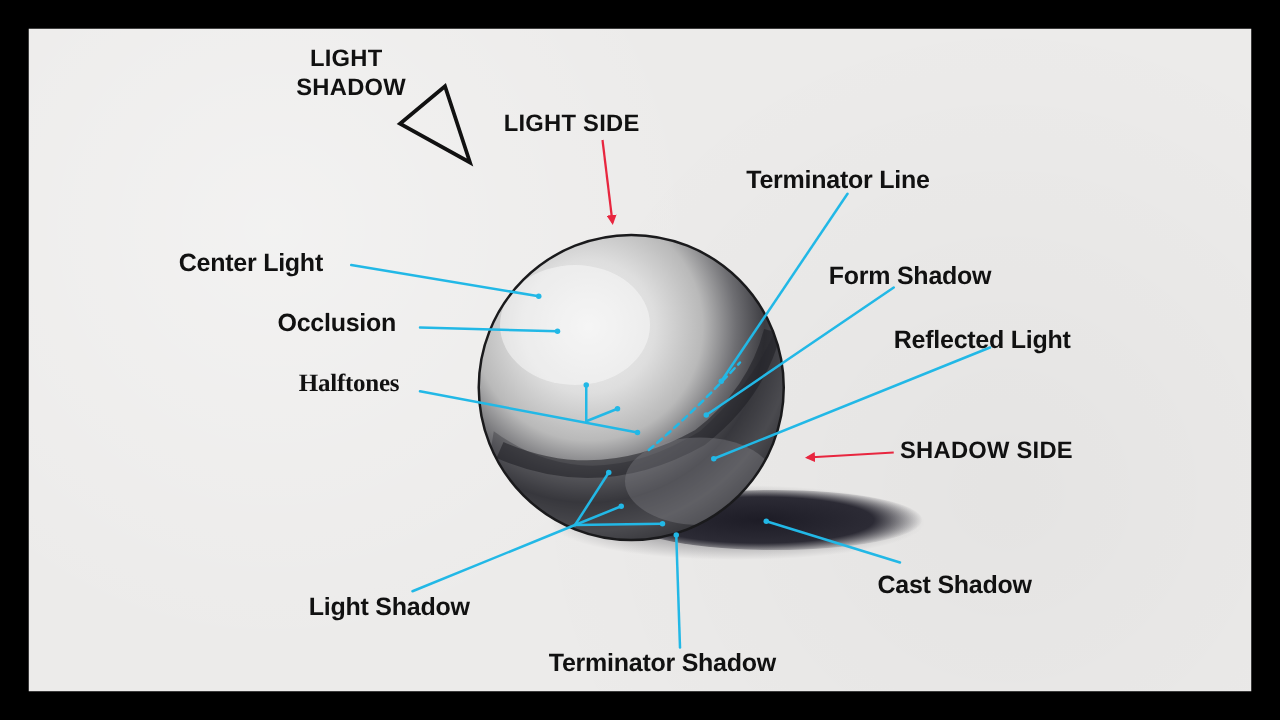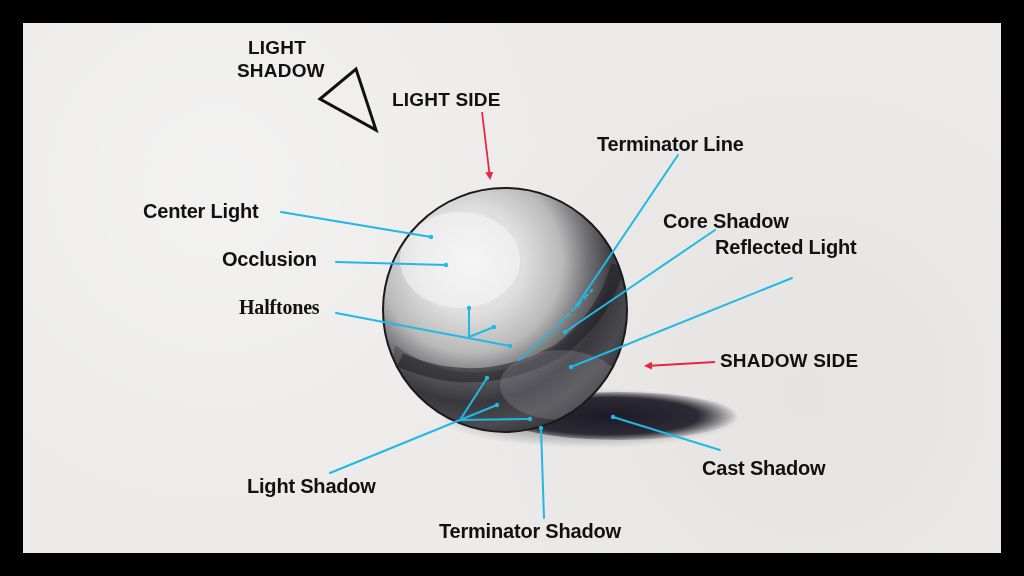--- a/index.html
+++ b/index.html
@@ -150,26 +150,26 @@
         <circle cx="541" cy="428" r="2.2" stroke="none"></circle>
     </g>
   </g>
 </svg>
 
 <div class="label caps stack" style="left:237px; top:36px;">
   <div style="padding-left:11px;">LIGHT</div>
   <div>SHADOW</div>
 </div>
 
-<div class="label caps" style="left:392px; top:89px;">LIGHT SIDE</div>
+<div class="label caps" style="left:403px; top:89px;">LIGHT SIDE</div>
 <div class="label caps" style="left:720px; top:350px;text-align:center;">SHADOW SIDE</div>
 
 <div class="label" style="left:143px; top:200px;">Center Light</div>
 <div class="label" style="left:222px; top:248px;">Occlusion</div>
 <div class="label" style="left:239px; top:296px;font-family:Liberation Serif, serif;">Halftones</div>
 
 <div class="label" style="left:597px; top:133px;">Terminator Line</div>
-<div class="label" style="left:663px; top:210px;">Core Shadow</div>
-<div class="label" style="left:715px; top:236px;">Reflected Light</div>
+<div class="label" style="left:663px; top:210px;">Form Shadow</div>
+<div class="label" style="left:715px; top:261px;">Reflected Light</div>
 
 <div class="label" style="left:702px; top:457px;">Cast Shadow</div>
 <div class="label" style="left:247px; top:475px;">Light Shadow</div>
 <div class="label" style="left:439px; top:520px;">Terminator Shadow</div>
 
 </body></html>

